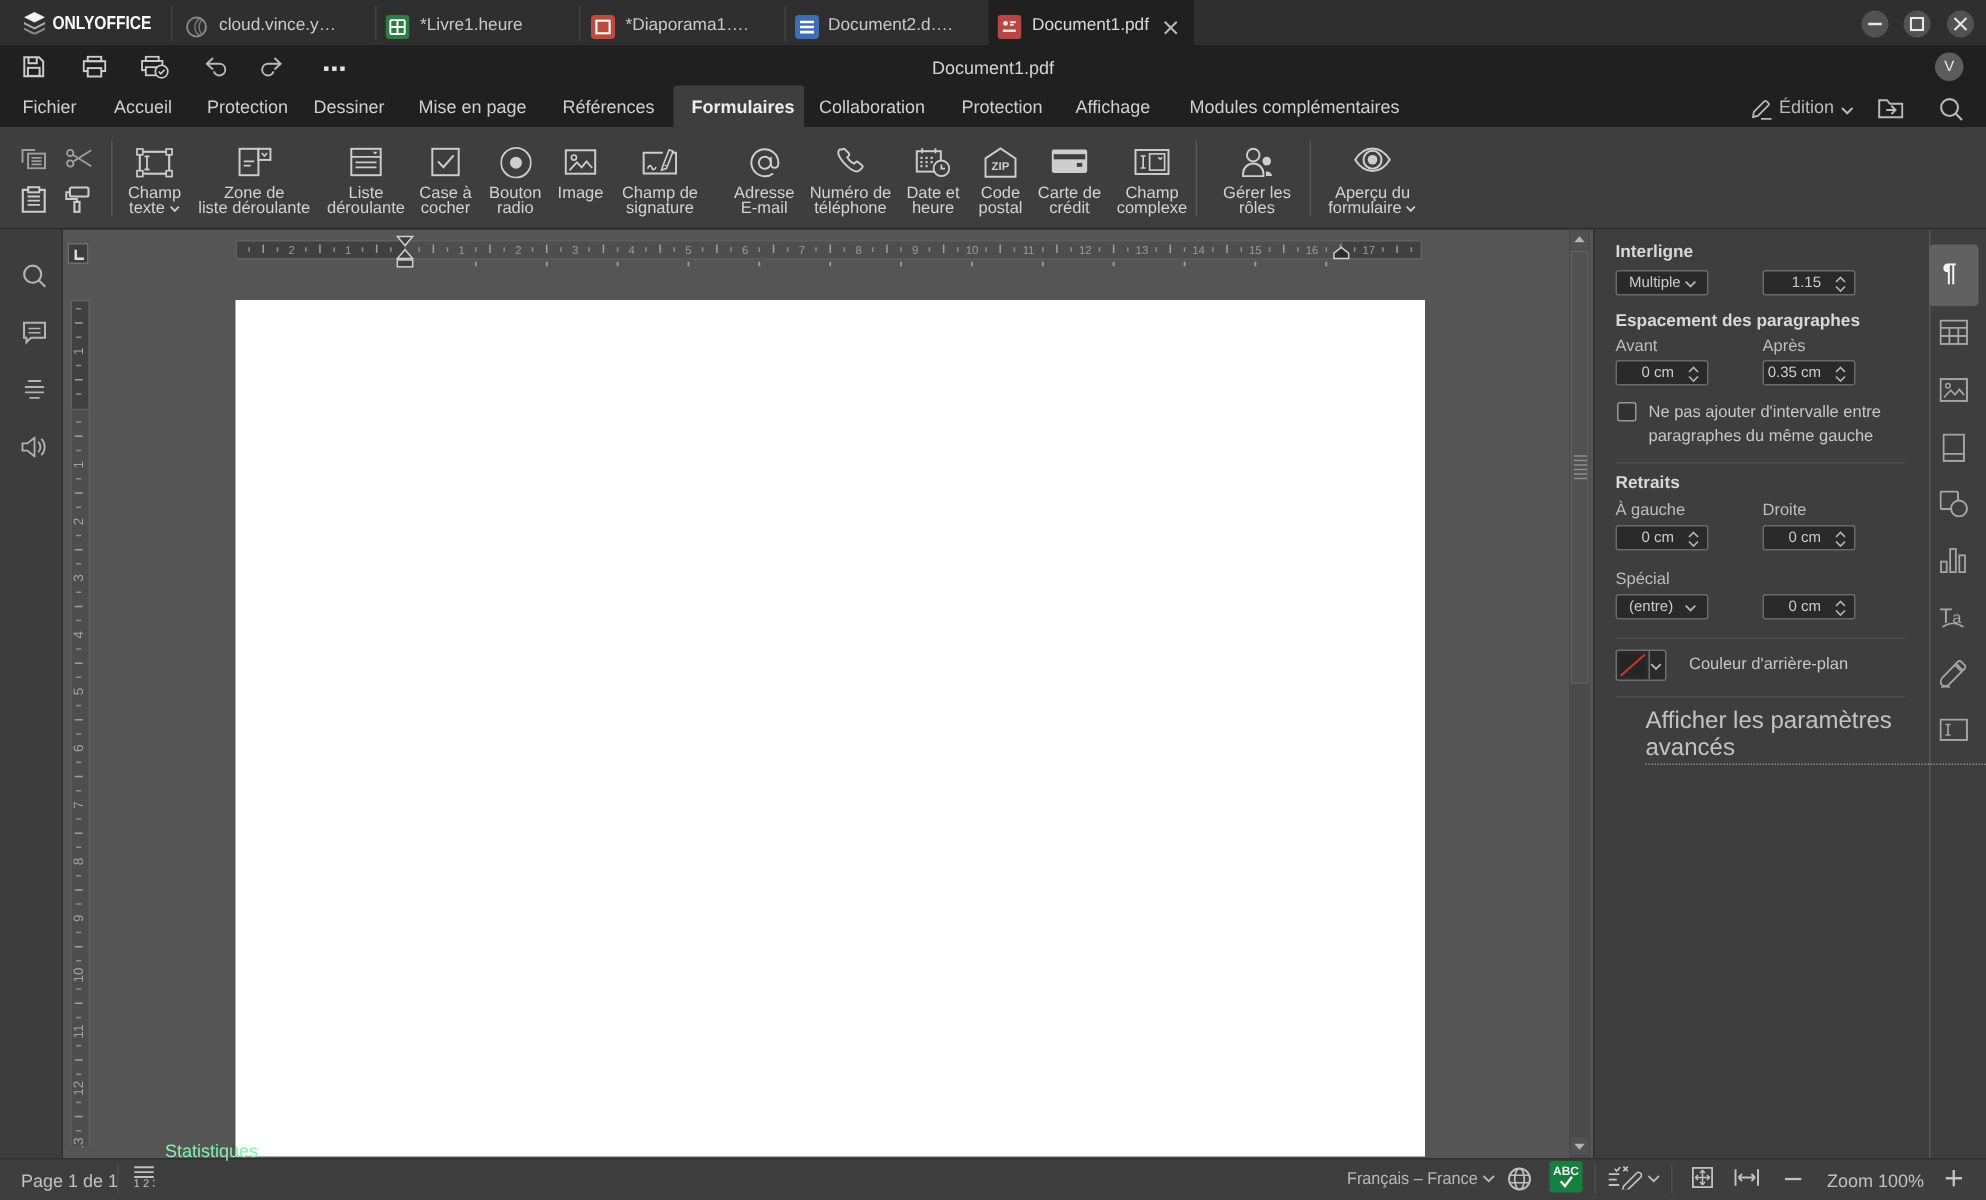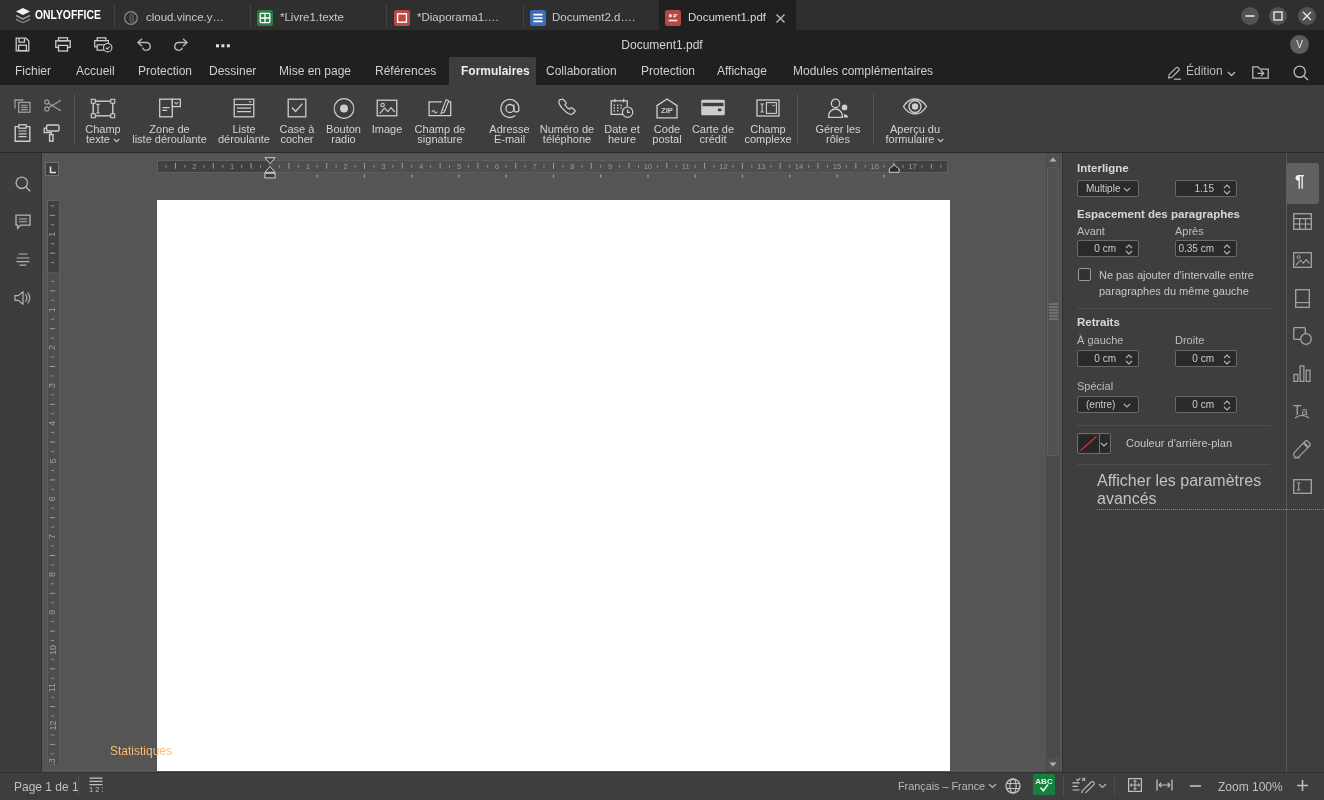--- a/index.html
+++ b/index.html
@@ -71,21 +71,21 @@
     <path d="M10.5 2.3 a6.3 6.3 0 0 0 0 11.4 M11.8 3.3 a 4.5 5.6 0 0 0 0 9.4" fill="none" stroke="#878787" stroke-width="1" opacity="0.8"></path>
   </svg>
   <span class="tlabel">cloud.vince.y…</span>
 </div>
 <div class="tab" style="left:250px;width:136px">
   <svg class="ticon" style="left:7px" width="16" height="16" viewBox="0 0 16 16">
     <rect x="0" y="0" width="16" height="16" rx="2.5" fill="#2c7d44"></rect>
     <rect x="3.2" y="3.4" width="9.6" height="9.2" rx="0.8" fill="none" stroke="#fff" stroke-width="1.3"></rect>
     <path d="M8 3.6 v8.8 M3.4 8 h9.2" stroke="#fff" stroke-width="1.3"></path>
   </svg>
-  <span class="tlabel" style="left:30px">*Livre1.texte</span>
+  <span class="tlabel" style="left:30px">*Livre1.heure</span>
 </div>
 <div class="tab" style="left:386px;width:137px">
   <svg class="ticon" style="left:8px" width="16" height="16" viewBox="0 0 16 16">
     <rect x="0" y="0" width="16" height="16" rx="2.5" fill="#bc4b3c"></rect>
     <rect x="3.6" y="3.8" width="8.8" height="8.4" fill="none" stroke="#fff" stroke-width="1.4"></rect>
   </svg>
   <span class="tlabel" style="left:31px">*Diaporama1….</span>
 </div>
 <div class="tab" style="left:523px;width:136px">
   <svg class="ticon" style="left:7px" width="16" height="16" viewBox="0 0 16 16">
@@ -546,21 +546,21 @@
   <path d="M4 4 h3.4 M4 11 h3.4 M5.7 4 v7" stroke="#a5a5a5" stroke-width="1.1"></path>
 </svg>
 
 <div class="abs" id="statusbar"></div>
 <div class="abs" style="left:14px;top:780px;color:#c1c1c1;font-size:12px">Page 1 de 1</div>
 <div class="stsep" style="left:78px"></div>
 <svg class="abs" style="left:89px;top:777px" width="14" height="15" viewBox="0 0 14 15">
   <path d="M0.5 1.2 h13 M0.5 4.4 h13 M0.5 7.6 h13" stroke="#c1c1c1" stroke-width="1.3"></path>
   <text x="0" y="14.6" font-size="7.5" fill="#c1c1c1" font-family="Liberation Sans">1 2 3</text>
 </svg>
-<div class="abs" style="left:110px;top:744px;color:#fdba74;font-size:12px">Statistiques</div>
+<div class="abs" style="left:110px;top:760px;color:#86efac;font-size:12px">Statistiques</div>
 <div class="abs" style="left:898px;top:780px;color:#b8b8b8;font-size:11.5px;transform:scaleX(0.94);transform-origin:0 0">Français – France</div>
 <svg class="abs" style="left:988px;top:783px" width="9" height="6" viewBox="0 0 9 6">
     <path d="M1 1 L4.5 4.5 L8 1" fill="none" stroke="#b8b8b8" stroke-width="1.2"></path>
   </svg>
 <svg class="abs" style="left:1005px;top:778px" width="16" height="16" viewBox="0 0 16 16">
   <circle cx="8" cy="8" r="7" fill="none" stroke="#c1c1c1" stroke-width="1.3"></circle>
   <ellipse cx="8" cy="8" rx="3.2" ry="7" fill="none" stroke="#c1c1c1" stroke-width="1.1"></ellipse>
   <path d="M1.3 5.5 h13.4 M1.3 10.5 h13.4" stroke="#c1c1c1" stroke-width="1.1"></path>
 </svg>
 <div class="abs" style="left:1033px;top:774px;width:22px;height:21px;background:#15803d;border-radius:2px">

